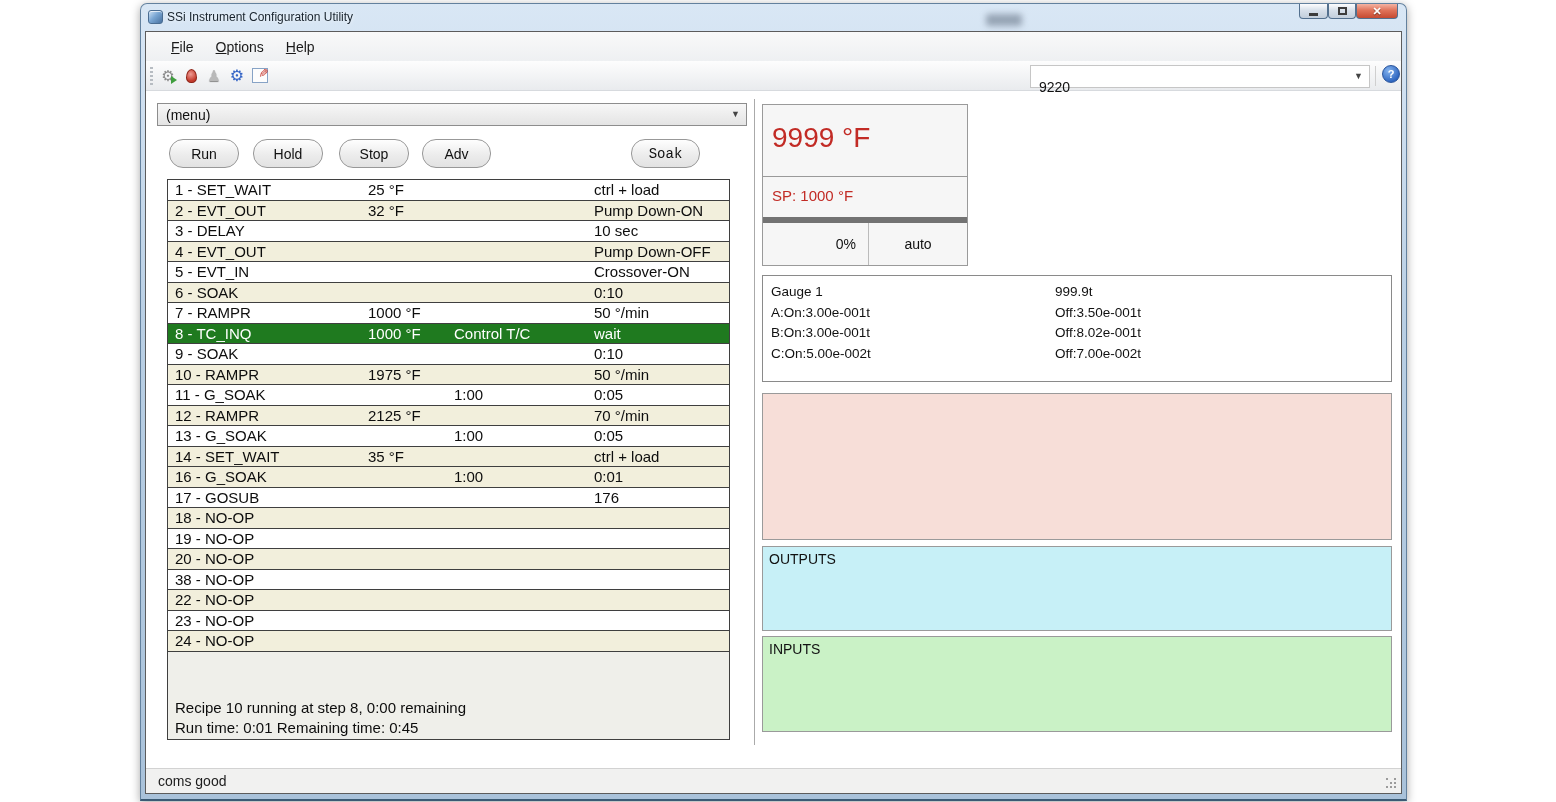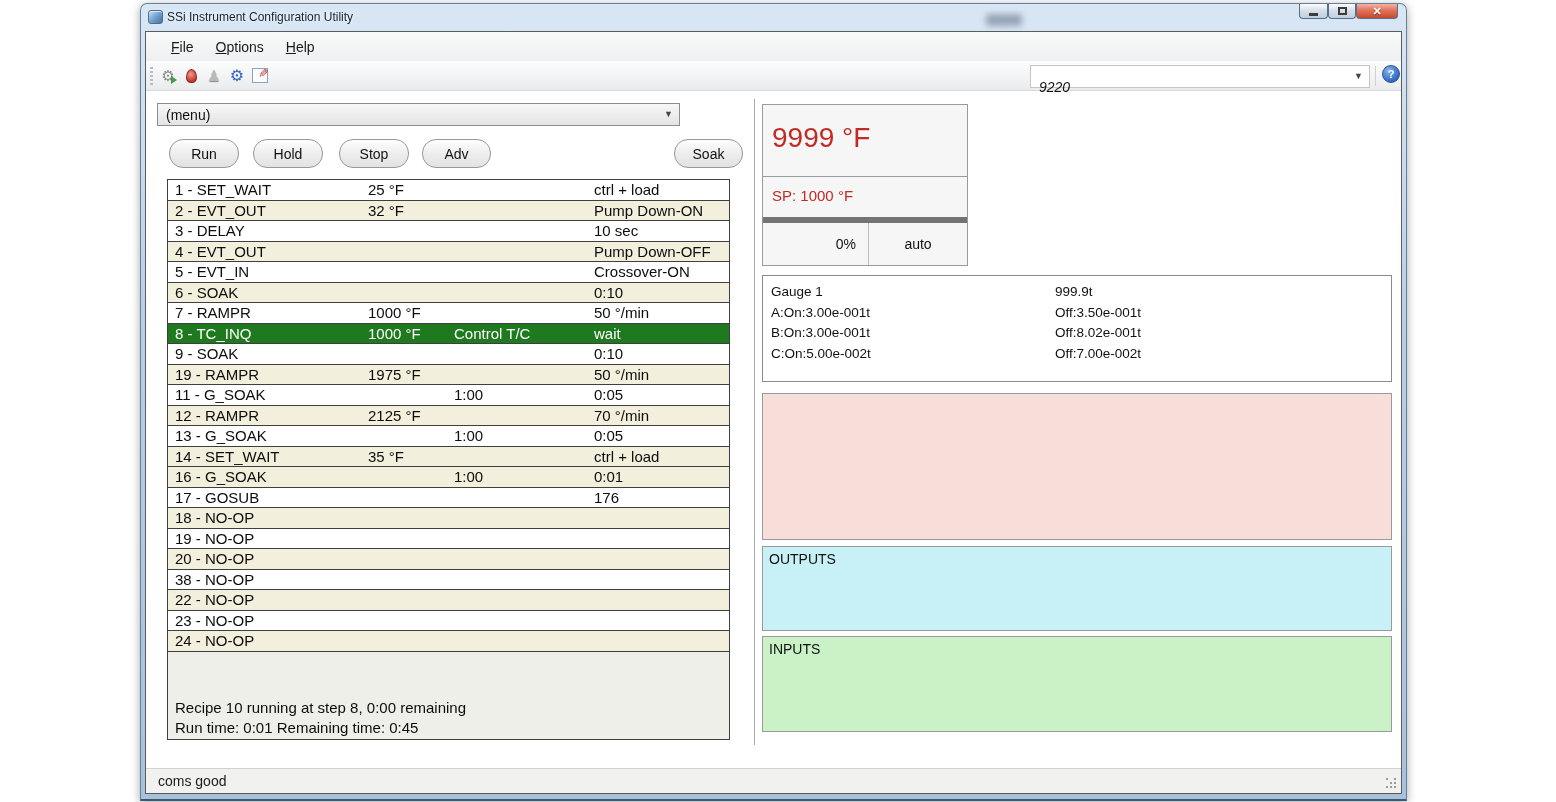--- a/index.html
+++ b/index.html
@@ -51,39 +51,39 @@
     border-top:4px solid transparent;border-bottom:4px solid transparent;}
   .icon-flame{width:11px;height:14px;background:radial-gradient(circle at 40% 35%,#f09b93,#c23b2d 70%);
     border:1px solid #8e2014;border-radius:50% 50% 46% 46% / 62% 62% 38% 38%;}
   .icon-probe{color:#b9b9b9;font-size:15px;text-shadow:0 1px 1px #888;}
   .icon-gear-blue{color:#3565c6;font-size:16px;}
   .icon-edit{width:16px;height:15px;background:#fdfdfd;border:1px solid #87a3c6;position:relative;}
   .icon-edit::after{content:"\270E";position:absolute;right:-1px;top:-3px;color:#c2271d;font-size:12px;transform:rotate(90deg);}
 
   .device-combo{position:absolute;left:884px;top:4px;width:340px;height:23px;background:#fff;
     border:1px solid #c6c6c6;font-size:14px;color:#111;}
-  .device-combo .val{position:absolute;left:8px;top:13px;font-style:italic;}
+  .device-combo .val{position:absolute;left:8px;top:13px;}
   .combo-arrow{position:absolute;right:6px;top:5px;font-size:9px;color:#444;}
   .tb-sep{position:absolute;left:1229px;top:5px;width:1px;height:20px;background:#cfcfcf;}
   .help-btn{position:absolute;left:1236px;top:4px;width:18px;height:18px;border-radius:50%;
     background:radial-gradient(circle at 35% 30%,#85b4ef,#2b63be 75%);border:1px solid #28549c;
     color:#fff;font-weight:bold;font-size:11px;display:flex;align-items:center;justify-content:center;}
 
   
   .content{position:absolute;left:0;right:0;top:60px;bottom:25px;background:#ffffff;}
 
-  .menu-combo{position:absolute;left:11px;top:11px;width:523px;height:23px;
+  .menu-combo{position:absolute;left:11px;top:11px;width:590px;height:23px;
     background:linear-gradient(#f7f7f7,#e4e4e4);border:1px solid #8d8d8d;font-size:14px;color:#111;}
   .menu-combo .val{position:absolute;left:8px;top:3px;}
 
   .cmd-btn{position:absolute;top:47px;width:70px;height:29px;font-family:inherit;
     background:linear-gradient(#fefefe,#ececec 55%,#e2e2e2);border:1px solid #989898;border-radius:14px;
     font-size:14px;color:#111;padding:0;}
   .btn-run{left:23px;} .btn-hold{left:107px;} .btn-stop{left:193px;} .btn-adv{left:276px;width:69px;}
-  .btn-soak{left:528px;width:69px;}
+  .btn-soak{left:485px;width:69px;font-family:Liberation Mono, monospace;}
 
   
   .steps-table{position:absolute;left:21px;top:87px;width:563px;height:561px;
     background:#efefea;border:1px solid #3f3f3f;}
   .step-row{position:relative;height:20.5px;border-bottom:1px solid #3f3f3f;background:#ffffff;
     font-size:15px;color:#0d0d0d;line-height:19px;white-space:nowrap;}
   .step-row.alt{background:var(--alt-row-beige);}
   .step-row.hl{background:var(--highlight-row-green);color:#ffffff;}
   .step-row .c1{position:absolute;left:7px;}
   .step-row .c2{position:absolute;left:200px;}
@@ -244,21 +244,21 @@
               <span class="c3">Control T/C</span>
               <span class="c4">wait</span>
             </div>
             <div class="step-row">
               <span class="c1">9 - SOAK</span>
               <span class="c2"></span>
               <span class="c3"></span>
               <span class="c4">0:10</span>
             </div>
             <div class="step-row alt">
-              <span class="c1">19 - RAMPR</span>
+              <span class="c1">10 - RAMPR</span>
               <span class="c2">1975 °F</span>
               <span class="c3"></span>
               <span class="c4">50 °/min</span>
             </div>
             <div class="step-row">
               <span class="c1">11 - G_SOAK</span>
               <span class="c2"></span>
               <span class="c3">1:00</span>
               <span class="c4">0:05</span>
             </div>

